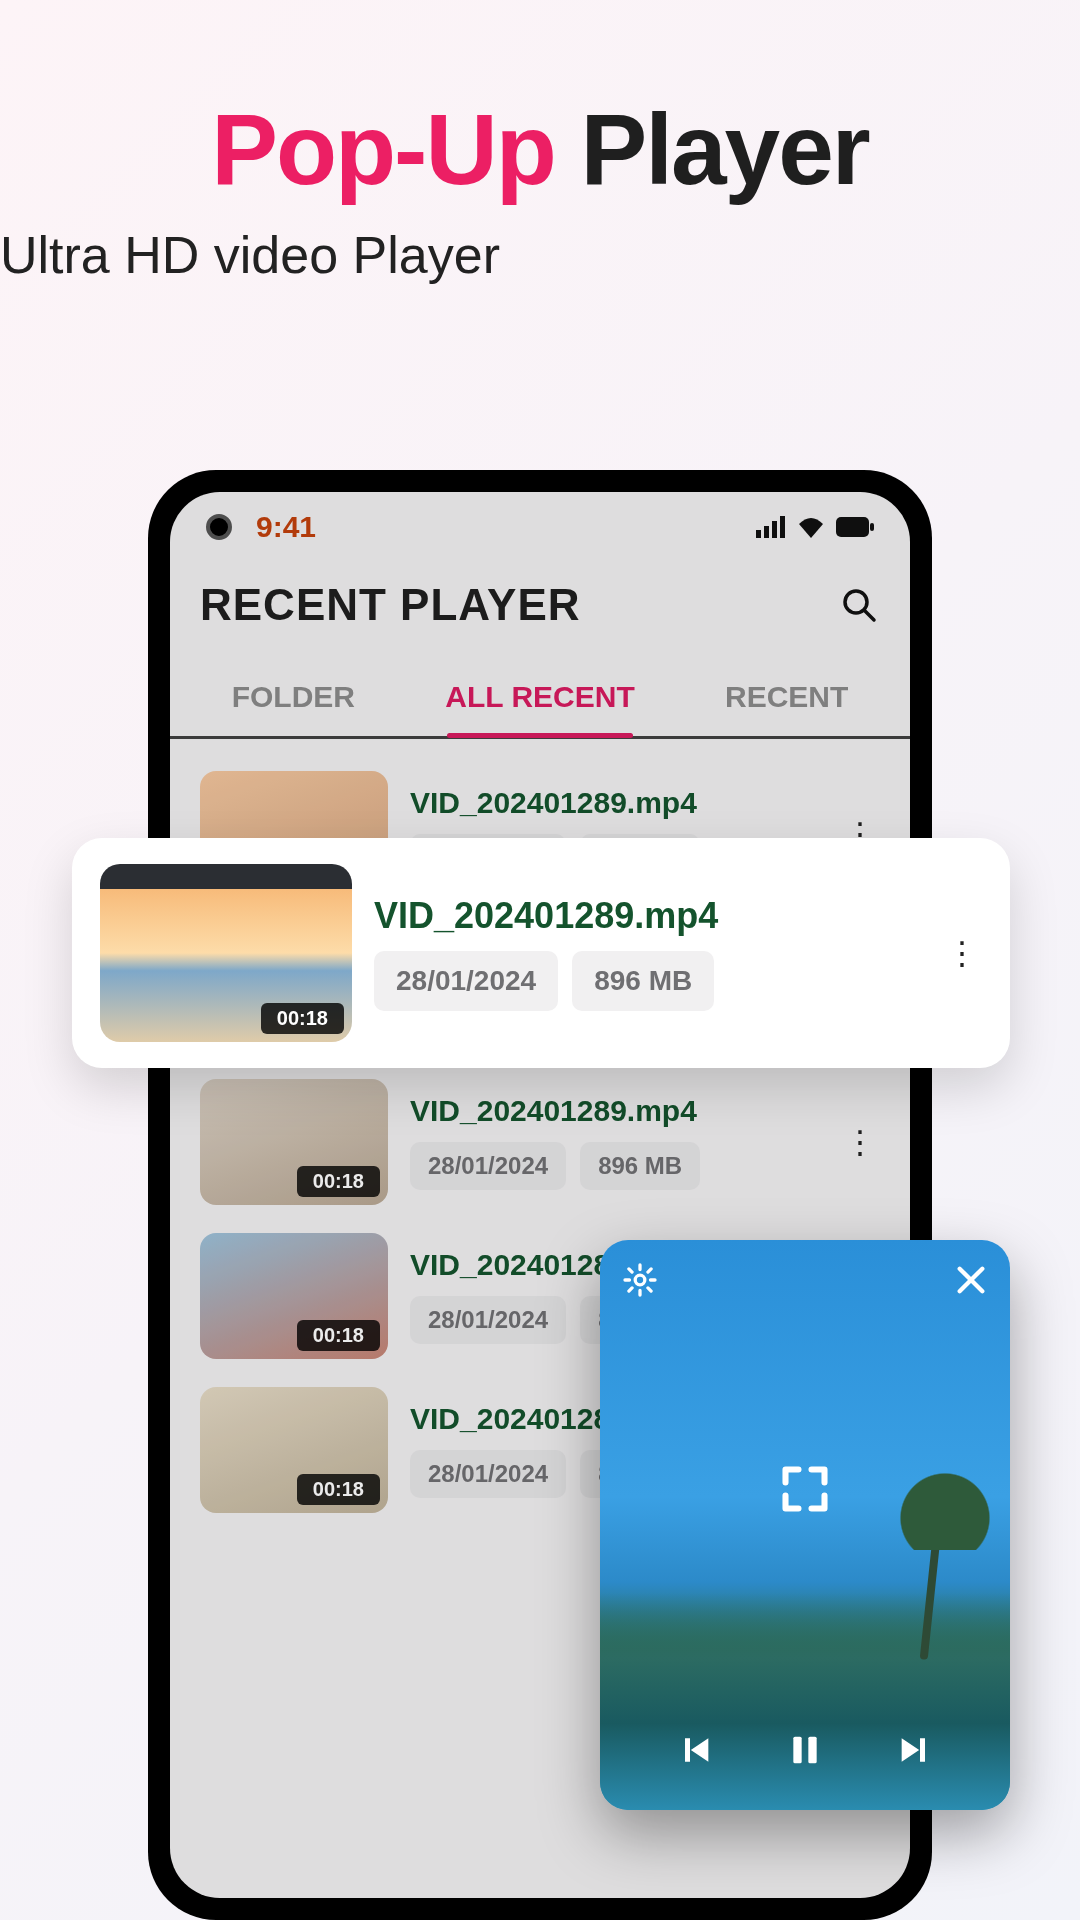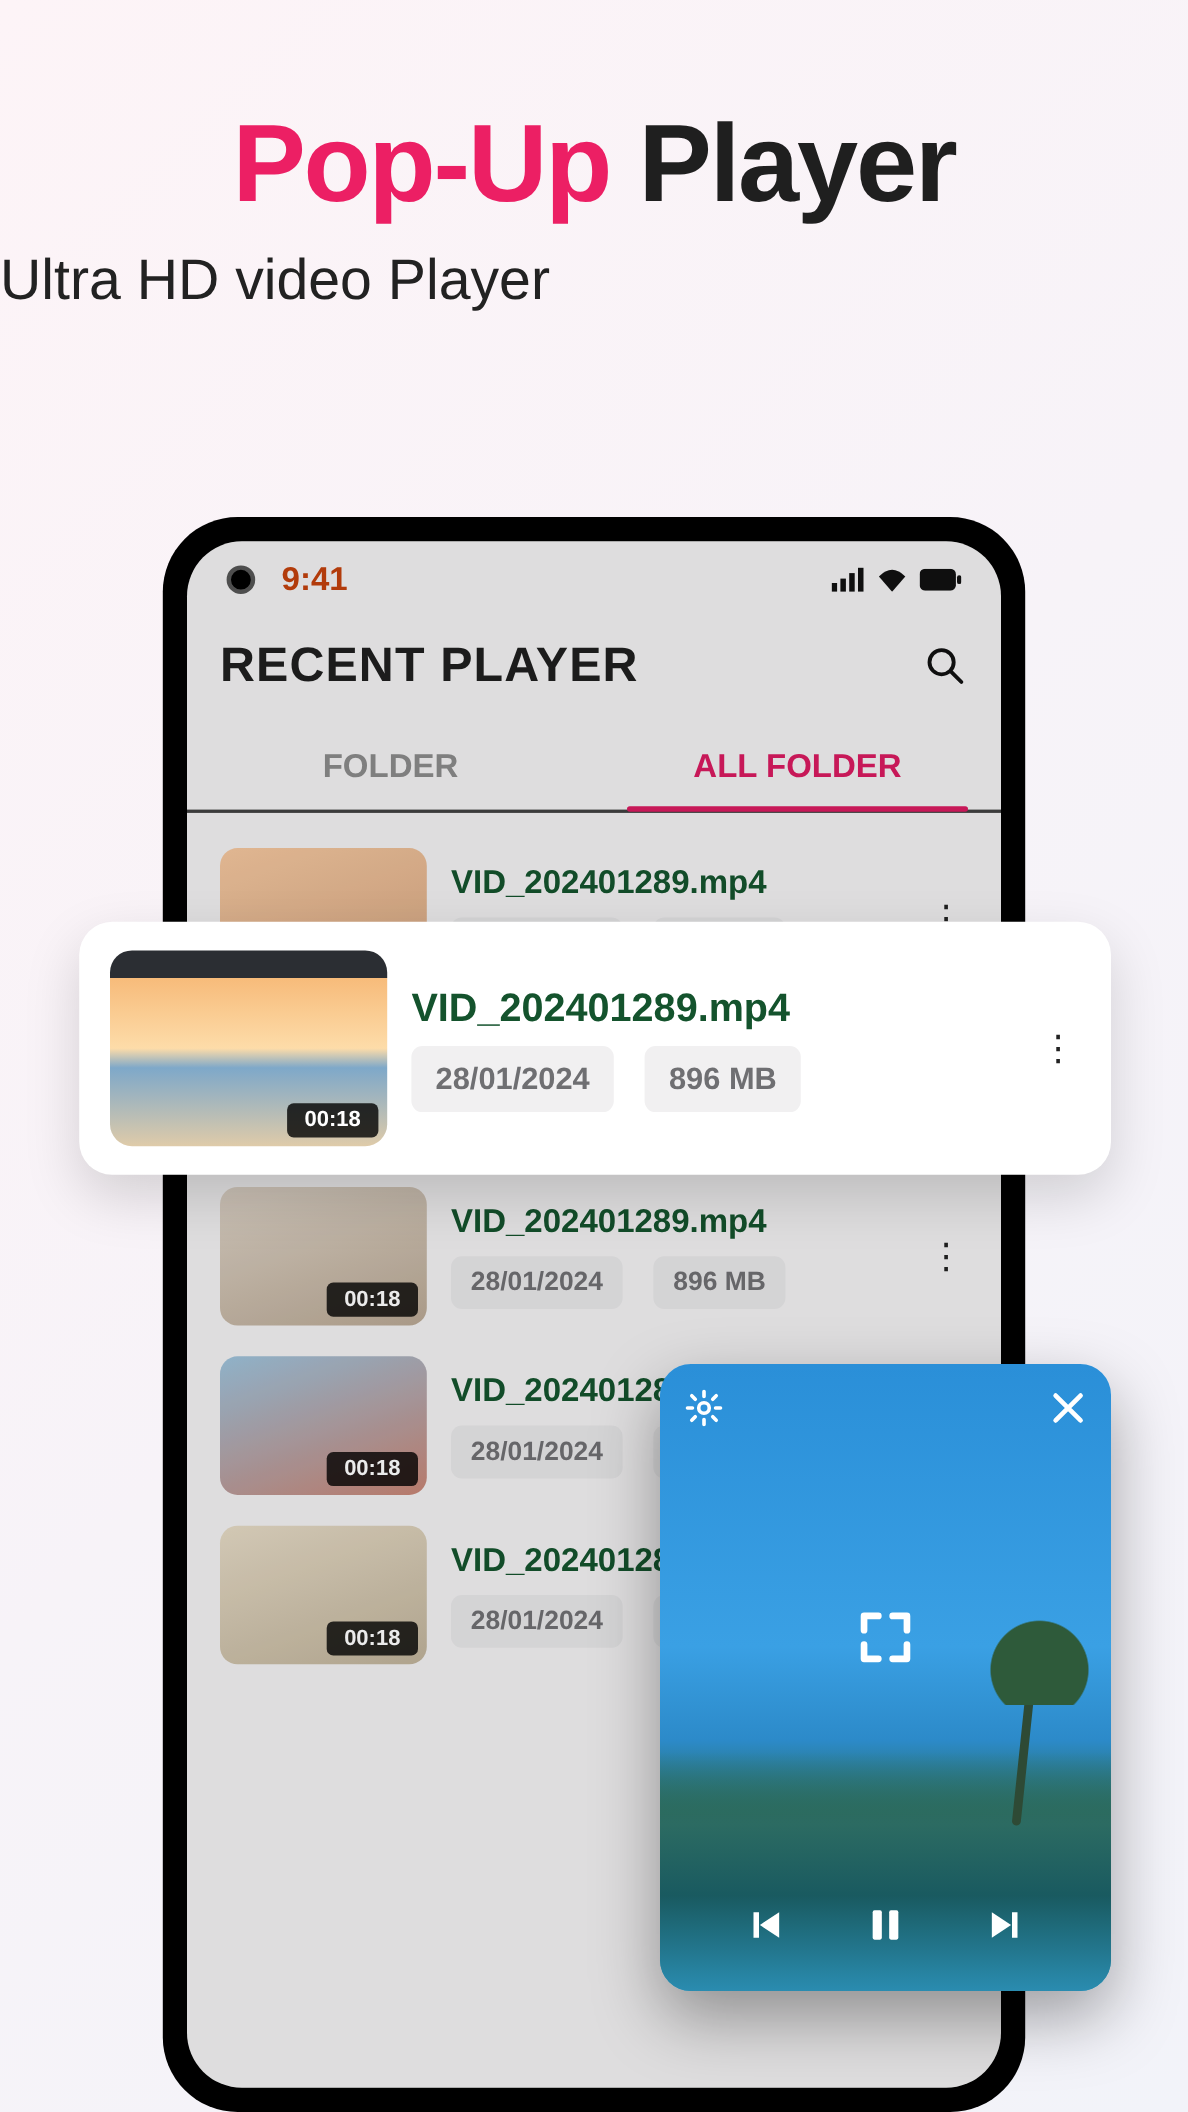--- a/index.html
+++ b/index.html
@@ -117,21 +117,21 @@
     right: 8px; bottom: 8px;
     background: rgba(0,0,0,0.8);
     color: #fff;
     font-size: 20px;
     padding: 4px 16px;
     border-radius: 6px;
     font-weight: 600;
   }
   .meta { margin-left: 22px; flex: 1; min-width:0;}
   .fname { font-size: 30px; font-weight: 700; color: #14532d; white-space:nowrap; overflow:hidden; text-overflow:ellipsis;}
-  .badges { margin-top:14px; display:flex; gap:28px;}
+  .badges { margin-top:14px; display:flex; gap:14px;}
   .badge { background:#e7e6e8; color:#6f6f72; font-size:24px; font-weight:600; padding:10px 18px; border-radius:10px;}
   .more { width:40px; display:flex; align-items:center; justify-content:center; font-size:32px; color:#222; flex-shrink:0;}
 
   
   .thumb--a{background:linear-gradient(160deg,#f3c69e,#d3a582);}
   .thumb--b{background:linear-gradient(160deg,#e8c0b0,#c59883);}
   .thumb--c{background:linear-gradient(160deg,#dcd2c6,#b8a793);}
   .thumb--d{background:linear-gradient(160deg,#9cc1da,#c78474);}
   .thumb--e{background:linear-gradient(160deg,#e4d9c4,#bfb29a);}
 
@@ -245,21 +245,22 @@
           <svg width="36" height="36" viewBox="0 0 36 36" fill="none">
               <circle cx="15" cy="15" r="11" stroke="#111" stroke-width="3.5"></circle>
               <line x1="24" y1="24" x2="33" y2="33" stroke="#111" stroke-width="3.5" stroke-linecap="round"></line>
             </svg>
         </span>
       </div>
     </div>
 
     <div class="tabs">
       <div class="tab">FOLDER</div>
-      <div class="tab active">ALL FOLDER</div>
+      <div class="tab active">ALL RECENT</div>
+      <div class="tab">RECENT</div>
     </div>
 
     <div class="list" id="video-list">
         <div class="row">
           <div class="thumb thumb--a">
             <span class="dur">00:18</span>
           </div>
           <div class="meta">
             <div class="fname">VID_202401289.mp4</div>
             <div class="badges">

